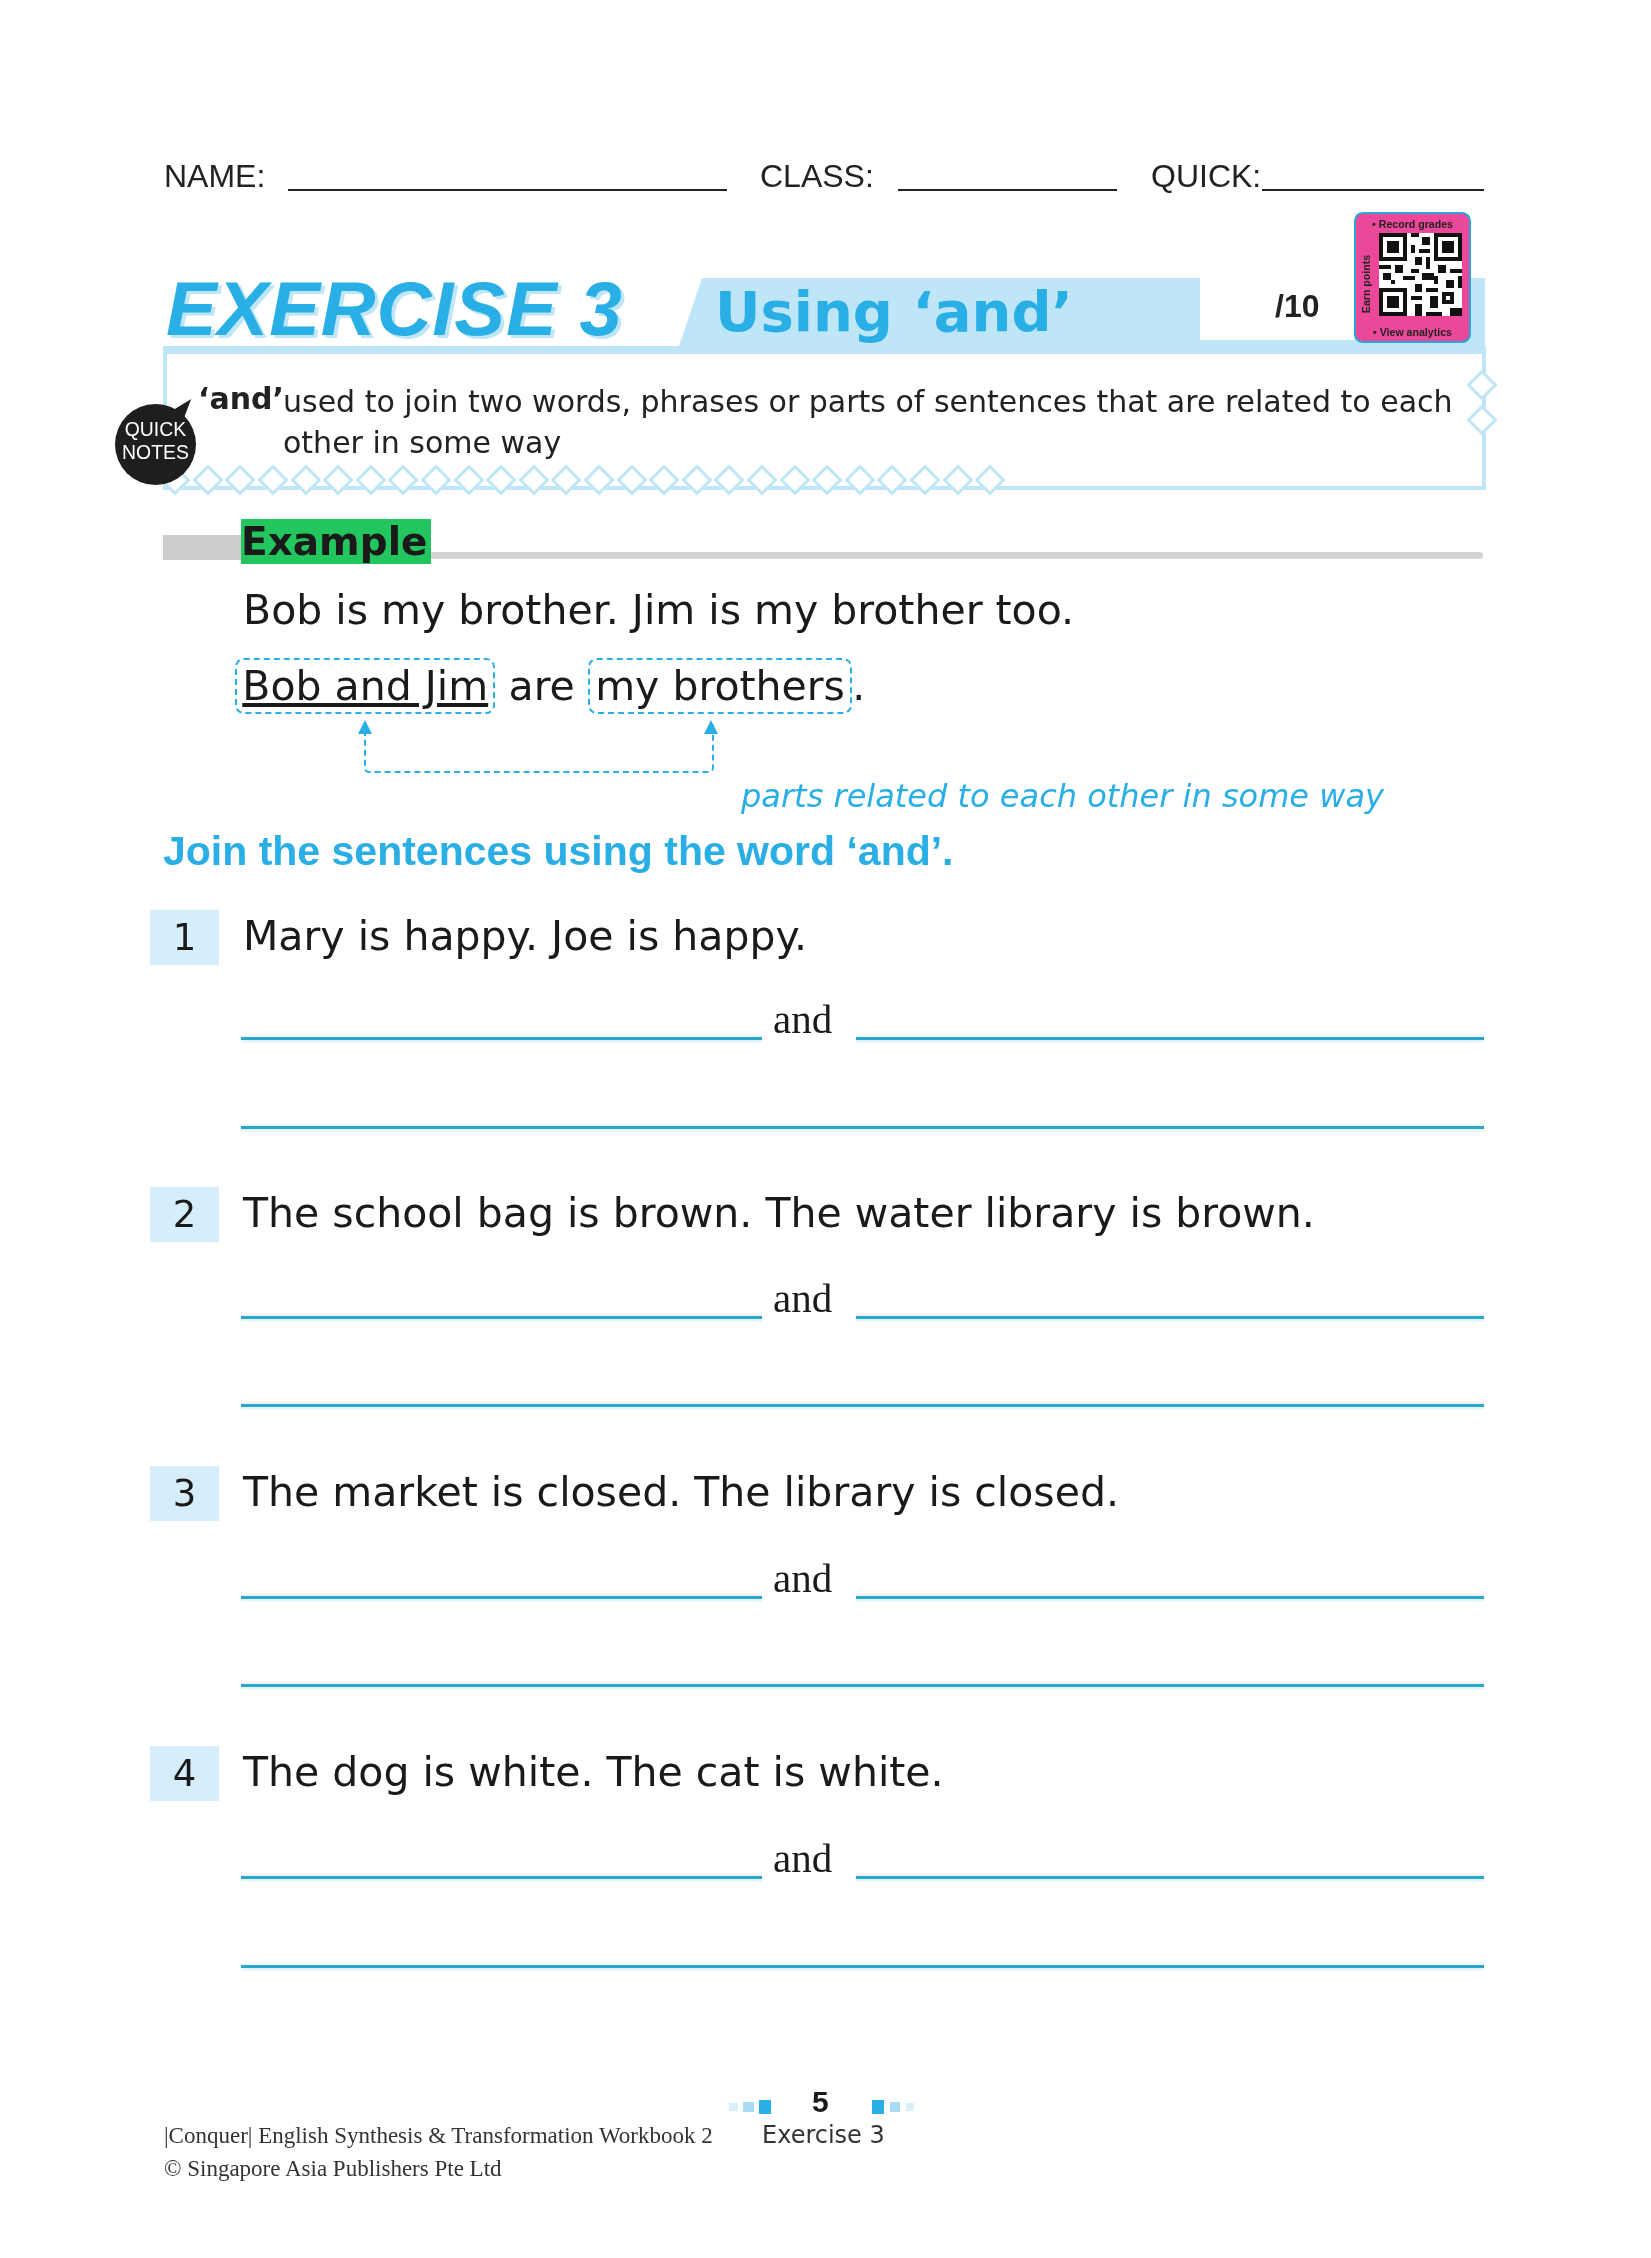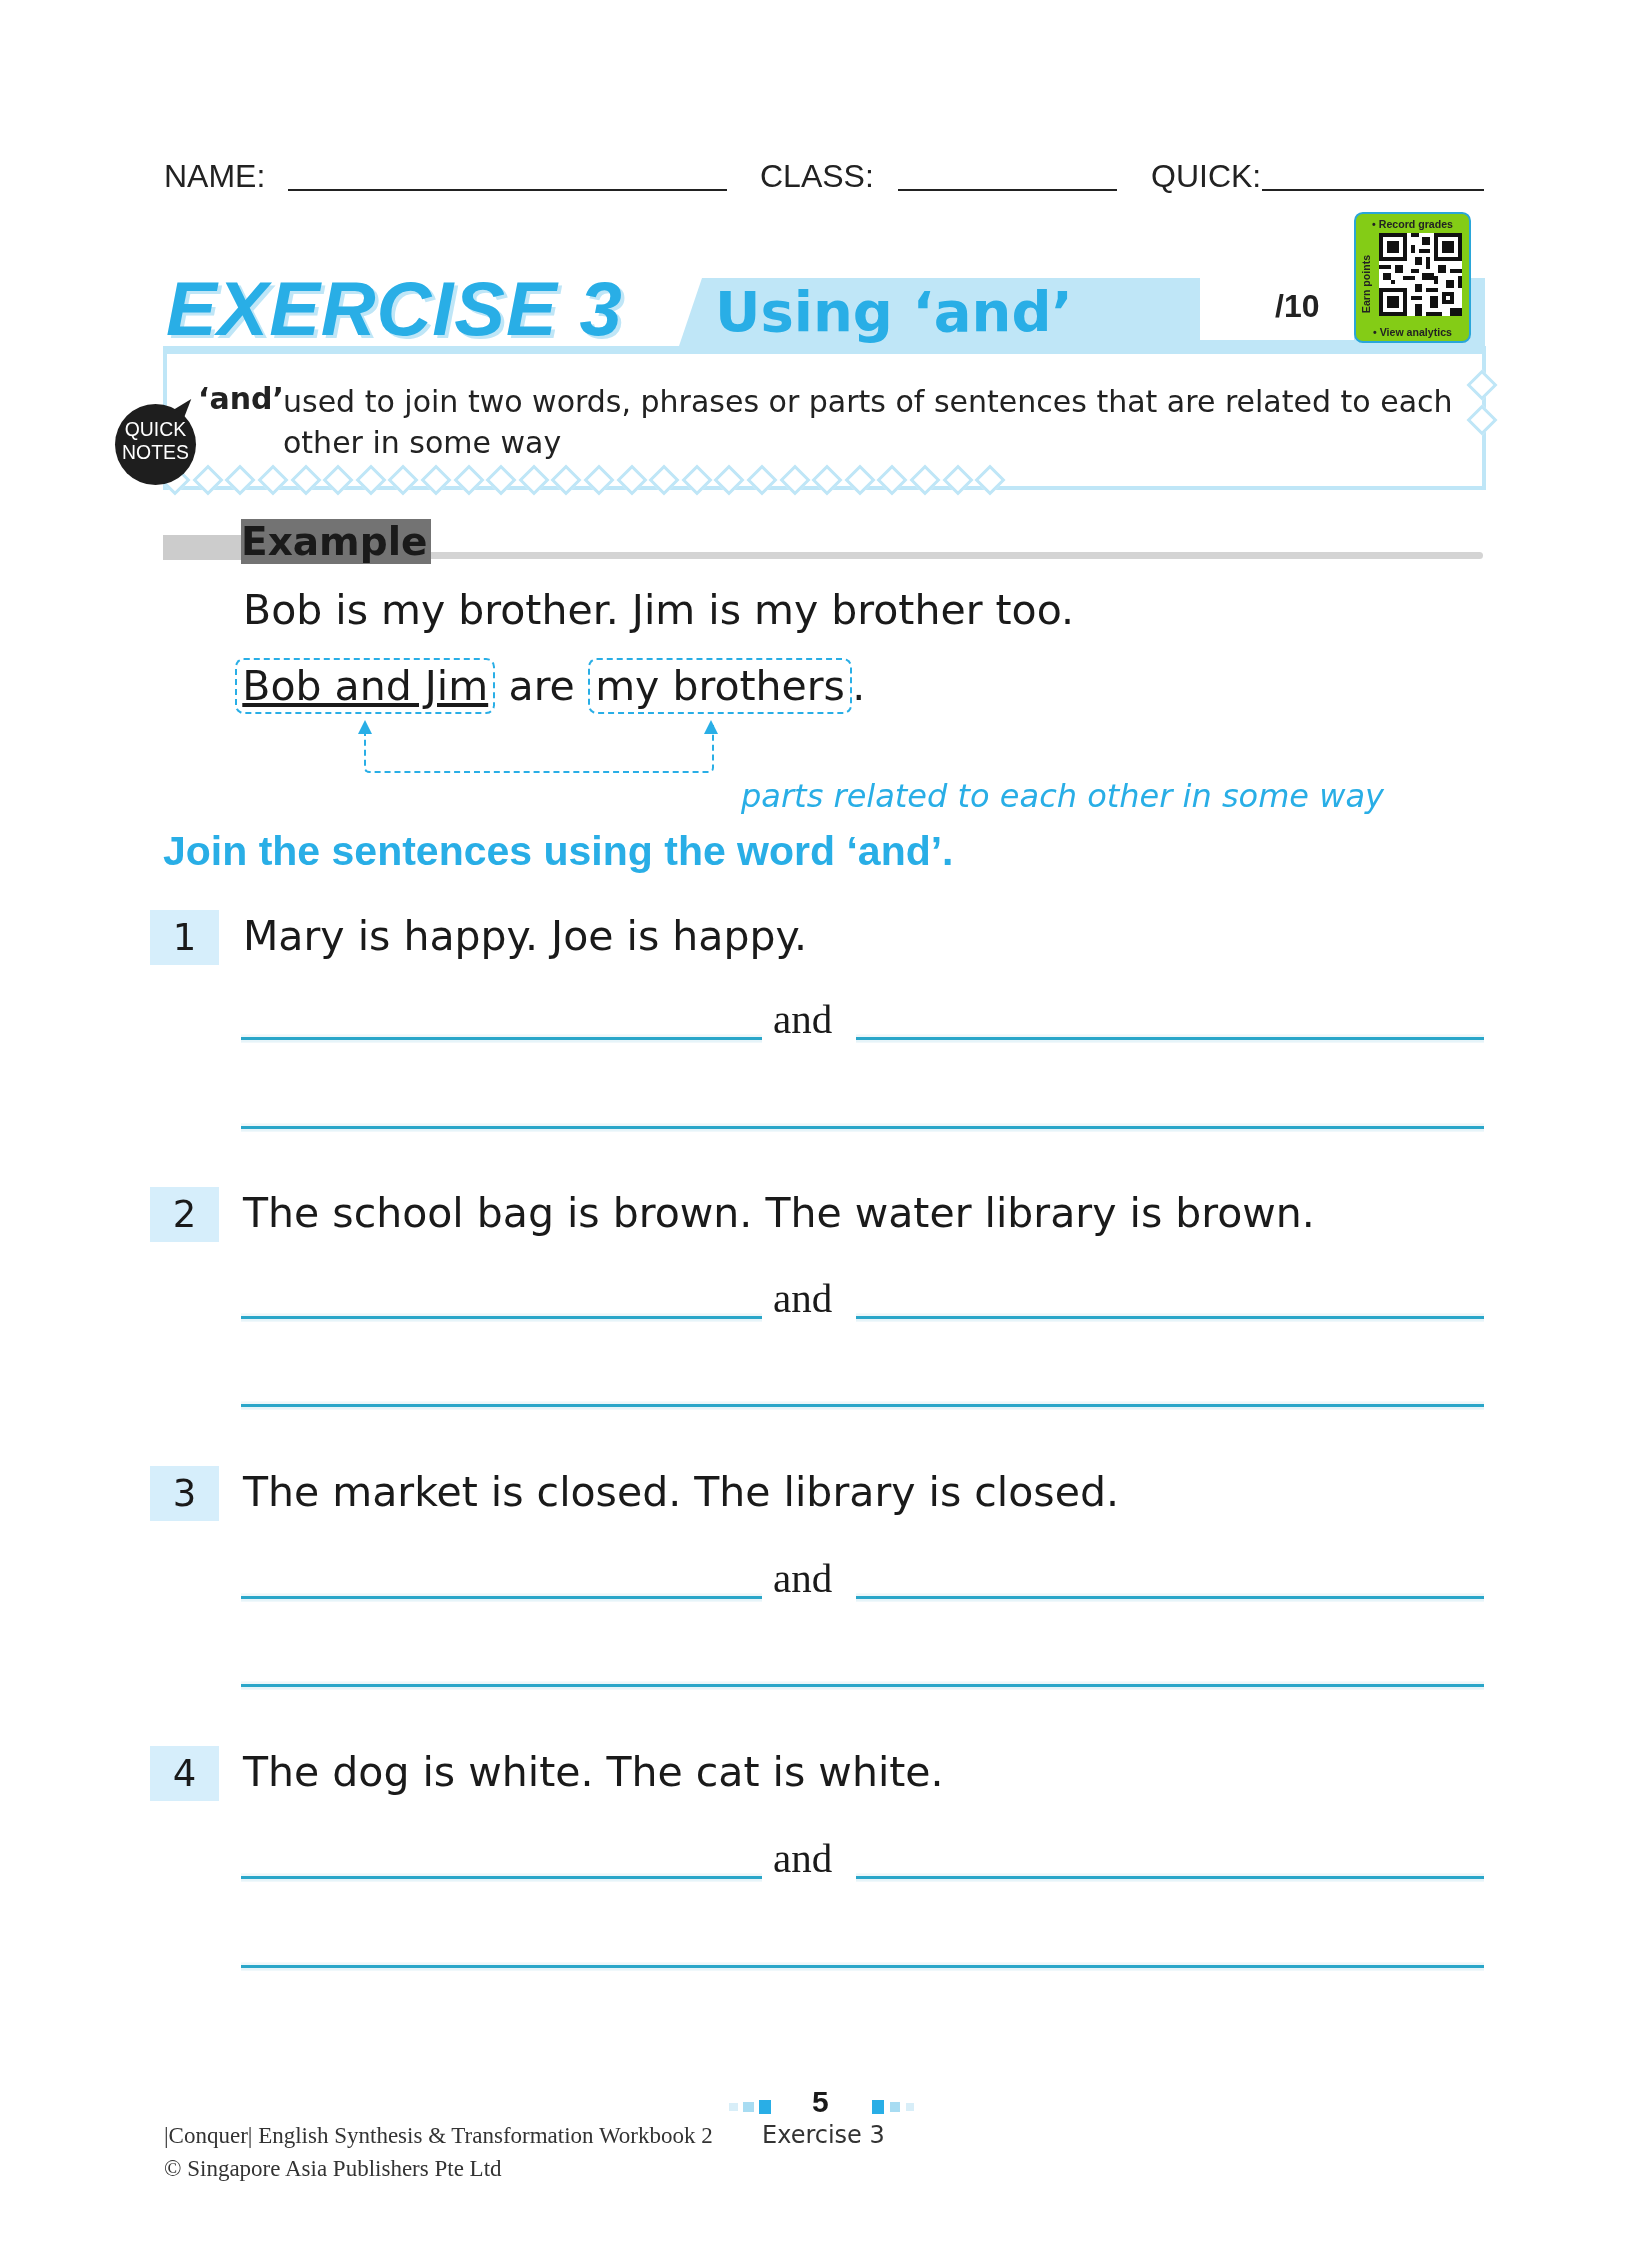--- a/index.html
+++ b/index.html
@@ -16,42 +16,42 @@
   
   .title-band { top: 278px; left: 679px; width: 521px; height: 68px; background: #bfe6f7;
     clip-path: polygon(23px 0, 100% 0, 100% 100%, 0 100%); }
   .right-band-bottom { top: 340px; left: 1200px; width: 285px; height: 7px; background: #bfe6f7; }
   .right-band-right { top: 278px; left: 1354px; width: 131px; height: 68px; background: #bfe6f7; }
   .exercise-word { top: 265px; left: 166px; font-family: "Liberation Sans", sans-serif; font-weight: bold; font-style: italic;
     font-size: 76px; color: #29aee6; letter-spacing: 0.9px; text-shadow: 3.5px 2.6px 0 #bfe6f7; }
   .topic-title { top: 279px; left: 715px; font-family: "DejaVu Sans", sans-serif; font-weight: bold; font-size: 56px; color: #29aee6; }
   .score { top: 288px; left: 1275px; font-family: "Liberation Sans", sans-serif; font-weight: bold; font-size: 32px; color: #222; }
 
-  .qr-card { top: 212px; left: 1354px; width: 113px; height: 127px; border: 2.6px solid #2aa6d9; border-radius: 8.8px; background: #84cc16; }
+  .qr-card { top: 212px; left: 1354px; width: 113px; height: 127px; border: 2.6px solid #2aa6d9; border-radius: 8.8px; background: #ec4899; }
   .qr-top { top: 3.5px; left: 0; width: 100%; text-align: center; font-size: 10.6px; font-weight: bold; color: #222; font-family: "Liberation Sans", sans-serif; }
   .qr-bottom { bottom: 3.5px; left: 0; width: 100%; text-align: center; font-size: 10.6px; font-weight: bold; color: #222; font-family: "Liberation Sans", sans-serif; }
   .qr-side { top: 64px; left: -19.4px; transform: rotate(-90deg); font-size: 10.6px; font-weight: bold; color: #222; font-family: "Liberation Sans", sans-serif; white-space: nowrap; }
   .qr-code { top: 19.4px; left: 23px; width: 83px; height: 83px; }
 
   
   .qn-box { top: 346px; left: 163px; width: 1315px; height: 132px; border: 4.4px solid #bfe6f7; border-top: 8.8px solid #bfe6f7; background: #fff; }
   .qn-term { top: 381px; left: 198px; font-family: "DejaVu Sans", sans-serif; font-weight: bold; font-size: 30px; color: #222; }
   .qn-def { top: 381px; left: 283px; width: 1182px; font-family: "DejaVu Sans", sans-serif; font-size: 30px; line-height: 41px; color: #222; }
   .qn-bubble { top: 404px; left: 115px; width: 81px; height: 81px; border-radius: 50%; background: #1e1e1e; }
   .qn-bubble-tail { top: 395px; left: 168px; width: 0; height: 0; border-left: 12.4px solid transparent; border-right: 12.4px solid transparent; border-bottom: 35px solid #1e1e1e; transform: rotate(40deg); }
   .qn-label { top: 418px; left: 115px; width: 81px; text-align: center; color: #fff; font-family: "Liberation Sans", sans-serif; font-size: 19.4px; line-height: 23px; }
   .diamonds { top: 466px; left: 159px; height: 28px; display: flex; }
   .diamond { width: 16px; height: 16px; border: 3.5px solid #bfe6f7; transform: rotate(45deg); margin: 2.6px 5.3px; background: #fff; }
   .side-diamonds { top: 369px; left: 1471px; }
   .side-diamonds .diamond { margin: 5.3px 0 12.4px 0; }
 
   
   .example-bar { top: 535px; left: 163px; width: 79px; height: 25px; background: #cccccc; }
   .example-line { top: 552px; left: 243px; width: 1240px; height: 7px; background: #d4d4d4; border-radius: 3.5px; }
-  .example-label { top: 519px; left: 241px; font-family: "DejaVu Sans", sans-serif; font-weight: bold; font-size: 39px; color: #1a1a1a; background: #737373; padding-right: 3.5px; }
+  .example-label { top: 519px; left: 241px; font-family: "DejaVu Sans", sans-serif; font-weight: bold; font-size: 39px; color: #1a1a1a; background: #22c55e; padding-right: 3.5px; }
   .hand { font-family: "DejaVu Sans", sans-serif; font-size: 41px; color: #1a1a1a; }
   .ex-s1 { top: 586px; left: 243px; }
   .ex-s2 { top: 658px; left: 243px; white-space: nowrap; }
   .dash-box { border: 2.6px dashed #29aee6; border-radius: 8.8px; padding: 1.8px 5.3px; display: inline-block; }
   .ann-bracket { top: 725px; left: 364px; width: 346px; height: 46px; border: 2.6px dashed #29aee6; border-top: none; border-radius: 0 0 5.3px 5.3px; }
   .arrow-up { width: 0; height: 0; border-left: 7px solid transparent; border-right: 7px solid transparent; border-bottom: 14px solid #29aee6; }
   .ann-text { top: 729px; left: 741px; font-family: "DejaVu Sans", sans-serif; font-style: italic; font-size: 32px; color: #29aee6; margin-top: 48px; }
 
   
   .instruction { top: 828px; left: 163px; font-family: "Liberation Sans", sans-serif; font-weight: bold; font-size: 41px; color: #29aee6; }

